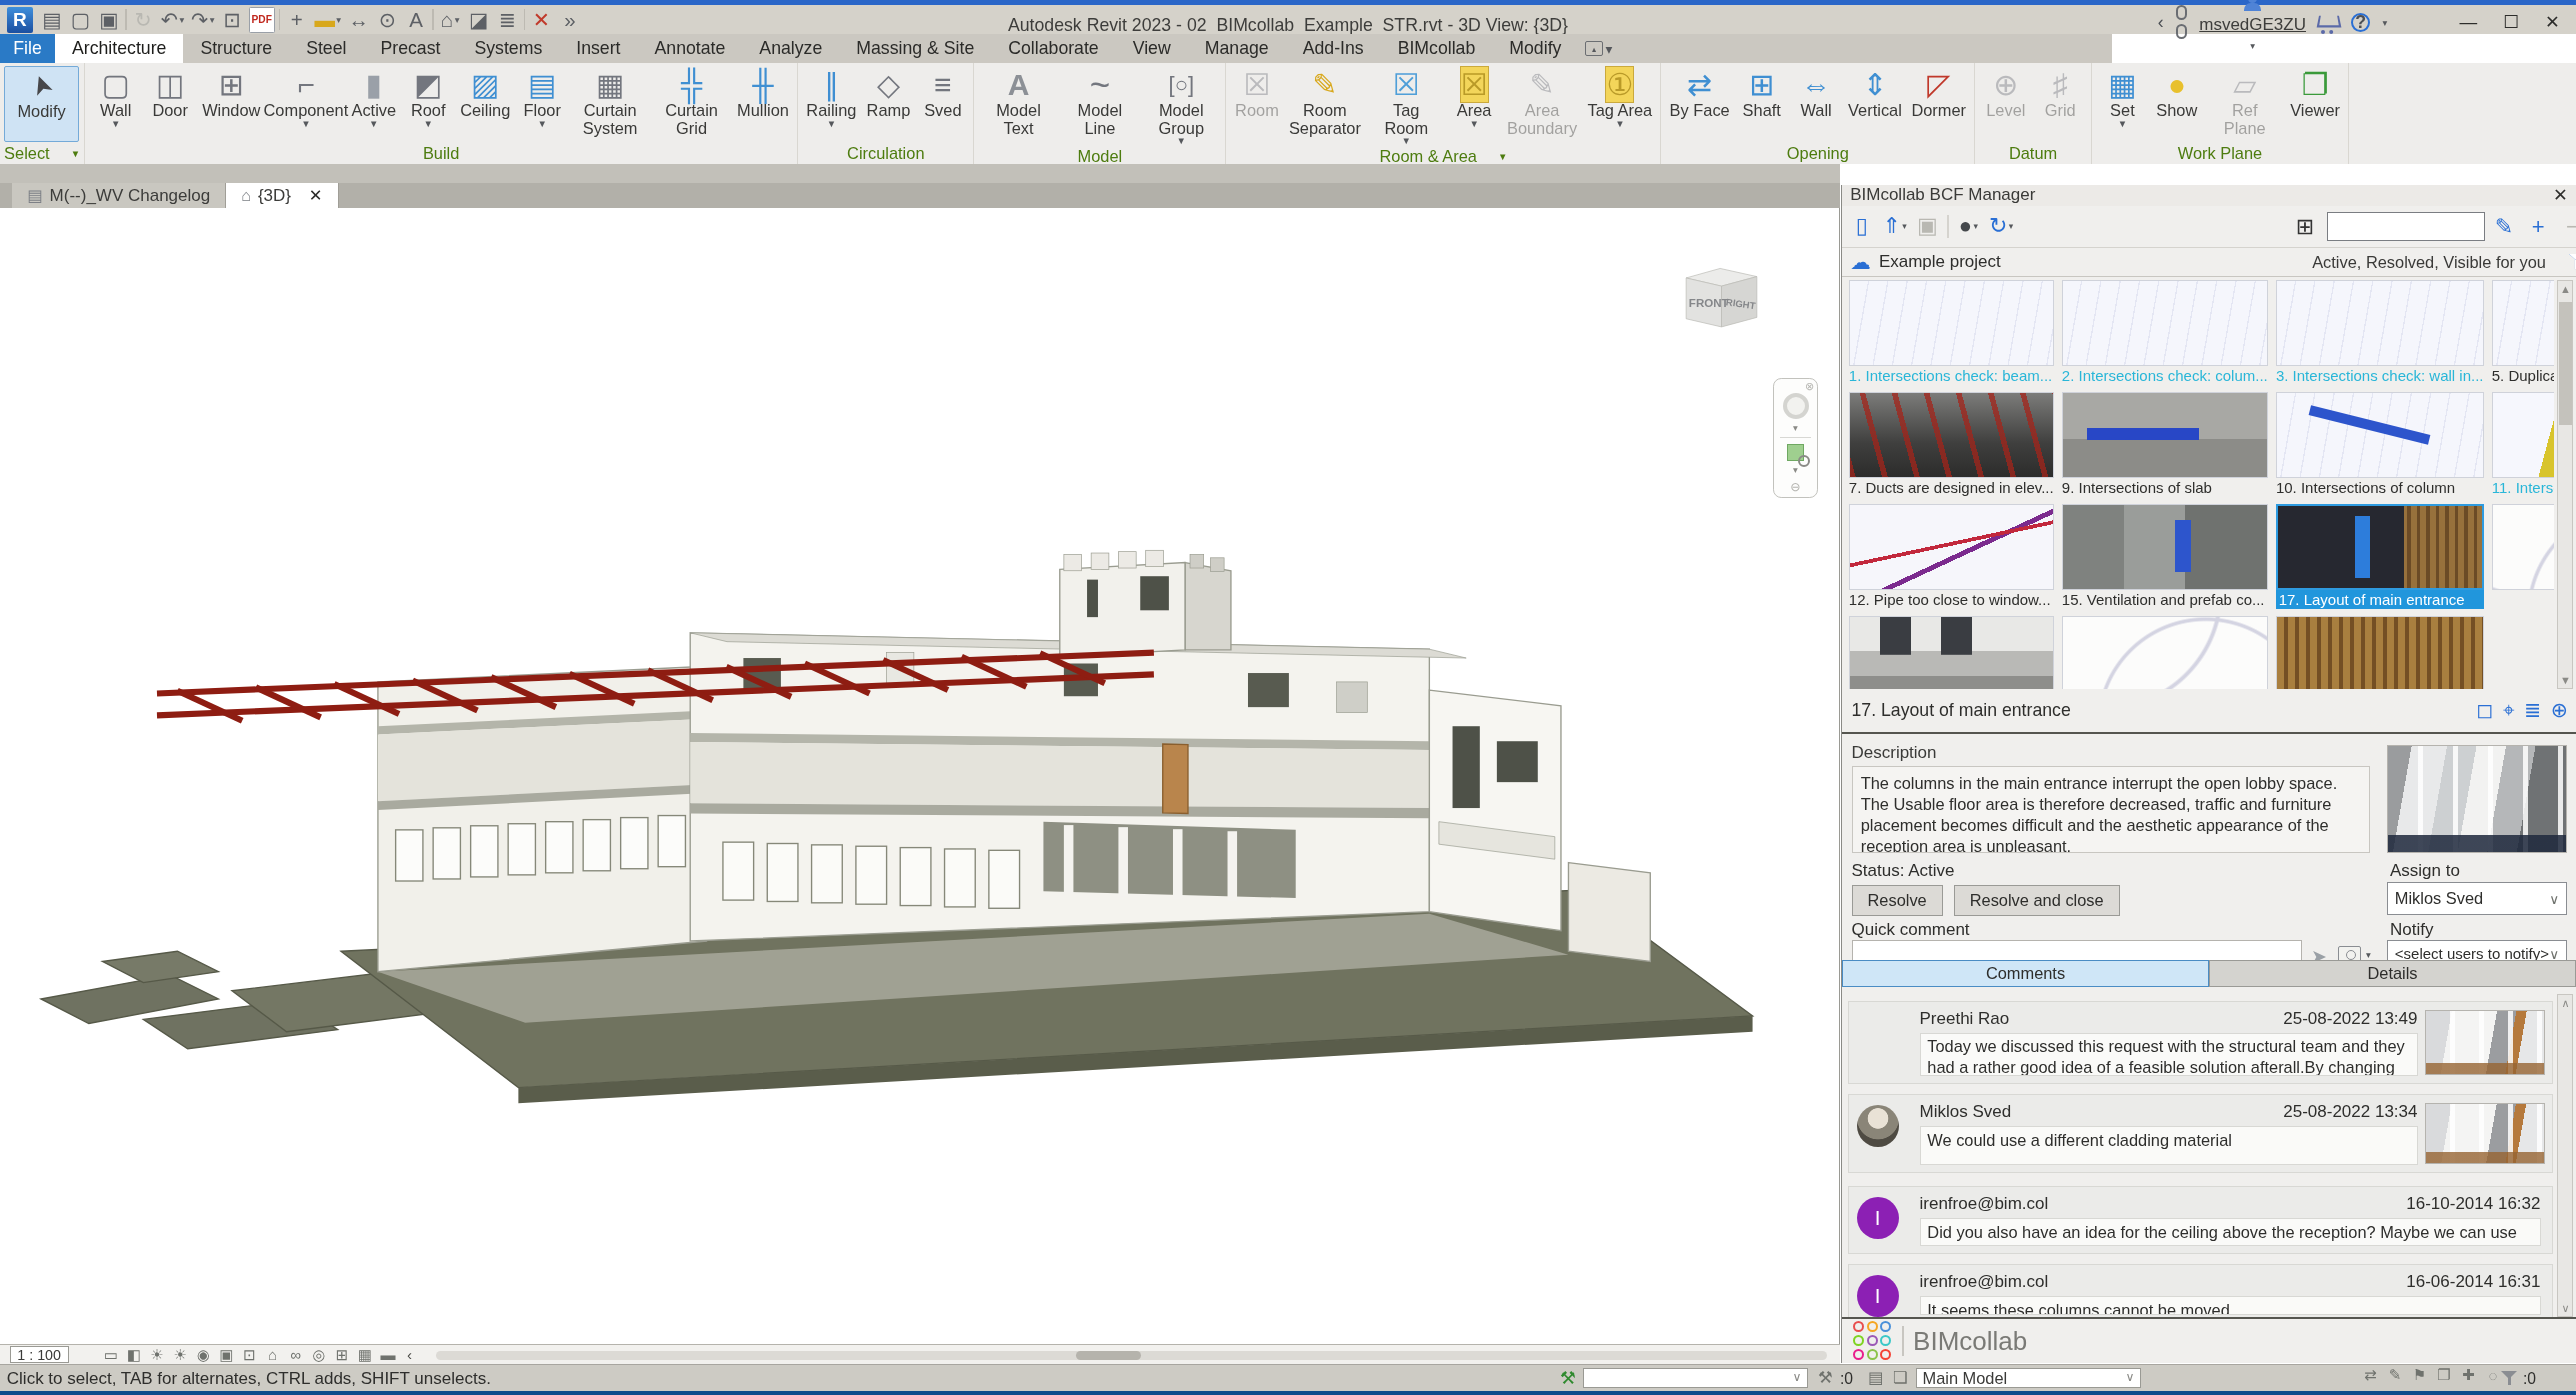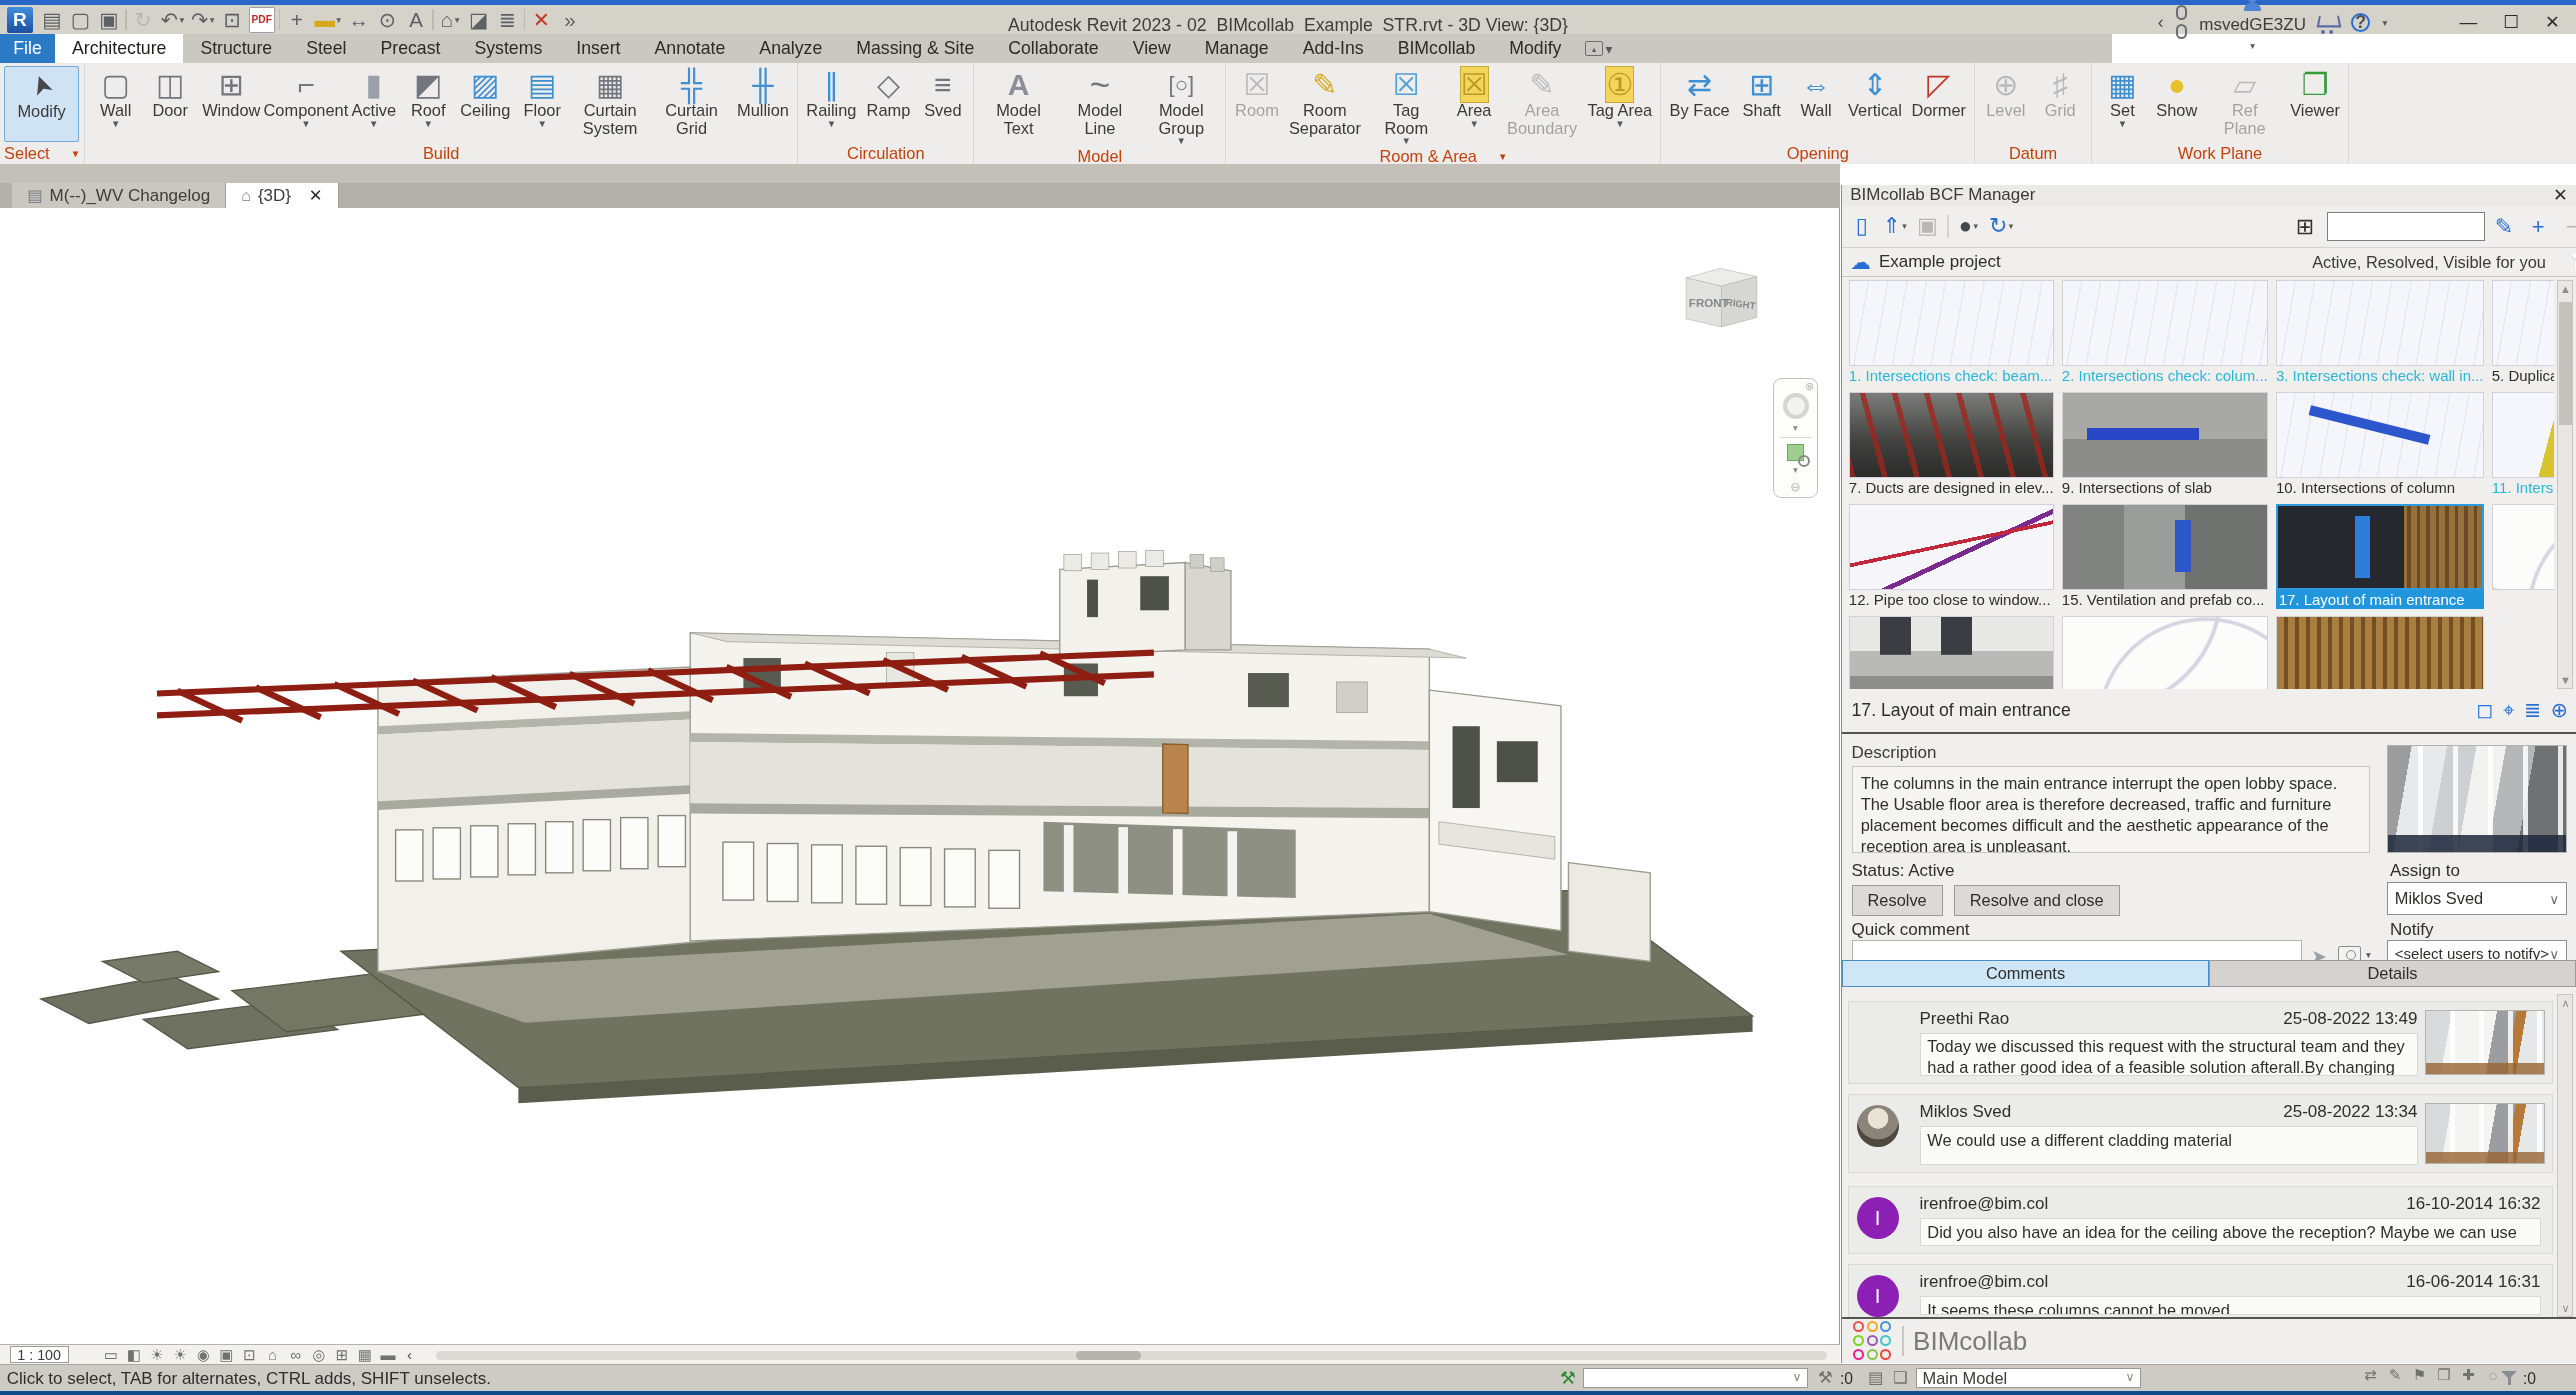--- a/index.html
+++ b/index.html
@@ -27,21 +27,21 @@
   .tone-pdf{font-size:10.2px!important;font-weight:bold;color:#c0281e;border:1.4px solid #9aa0a8;background:#fff;
             border-radius:1.4px;padding:1.4px 2px;}
   .wintitle{position:absolute;left:50%;transform:translateX(-50%);top:9.5px;font-size:17.7px;color:#3d3d3b;}
   .tbright{position:absolute;right:9.5px;top:4.1px;display:flex;align-items:center;gap:12.3px;height:26px;}
   .tbright .titem{font-size:17.7px;color:#4c4f54;display:flex;align-items:center;gap:4.1px;}
   .binocs{display:flex;gap:1.4px;}
   .binocs i{width:11px;height:15px;border:2.7px solid #6a6d72;border-radius:5.5px;display:block;}
   .person{width:17.7px;height:17.7px;position:relative;}
   .person:before{content:"";position:absolute;left:4.1px;top:0;width:9.5px;height:9.5px;border-radius:50%;background:#4f83d6;}
   .person:after{content:"";position:absolute;left:0;top:9.5px;width:17.7px;height:8.2px;border-radius:6.8px 6.8px 0 0;background:#4f83d6;}
-  .userlabel{font-size:17px;color:#3d3d3b;}
+  .userlabel{font-size:17px;color:#3d3d3b;text-decoration:underline;}
   .cart{width:20.5px;height:15px;position:relative;}
   .cart:before{content:"";position:absolute;left:0;top:0;width:17.7px;height:9.5px;border:2px solid #5b6aa8;
                border-top:none;transform:perspective(13.6px) rotateX(14deg);}
   .cart:after{content:"";position:absolute;left:2.7px;bottom:-4.1px;width:4.1px;height:4.1px;border-radius:50%;background:#5b6aa8;
               box-shadow:8.2px 0 0 #5b6aa8;}
   .helpq{width:19px;height:19px;border:2px solid #2a6fd4;border-radius:50%;color:#2a6fd4;font-size:13.6px;font-weight:bold;
          display:flex;align-items:center;justify-content:center;}
   .winbtn{font-size:17.7px;color:#2d2d2b;padding:0 6.8px;}
 
   
@@ -57,21 +57,21 @@
   .ribbon{position:absolute;left:0;top:63px;width:2576px;height:101px;background:#eeedeb;display:flex;align-items:stretch;}
   .panel{display:flex;flex-direction:column;border-right:1.4px solid #d9d7d1;padding:2.7px 4.1px 0 4.1px;}
   .pbtns{display:flex;flex:1;align-items:flex-start;gap:1.4px;}
   .rbtn{display:flex;flex-direction:column;align-items:center;padding:1.4px 4.1px;max-width:80px;min-width:53px;}
   .rbtn.big{background:#cfe3f4;border:1.4px solid #74aad8;border-radius:2px;min-width:75px;height:76px;}
   .ricon{width:38px;height:35px;display:flex;align-items:center;justify-content:center;font-size:30px;color:#73767e;}
   .rlabel{font-size:16.4px;line-height:17.7px;text-align:center;color:#3a3a38;white-space:normal;}
   .rbtn .caret{display:none;font-size:9.5px;color:#55585c;line-height:8.2px;}
   .rbtn.has-dd .caret{display:block;}
   .rbtn.disabled{opacity:.42;}
-  .plabel{height:20.5px;display:flex;align-items:center;justify-content:center;font-size:16.4px;color:#c2410c;gap:21px;}
+  .plabel{height:20.5px;display:flex;align-items:center;justify-content:center;font-size:16.4px;color:#4d7c0f;gap:21px;}
   .plabel .pcaret{display:none;font-size:9.5px;}
   .panel.panel-dd .plabel .pcaret{display:inline;}
   
   .ricon::before{content:"▦";}
   .ic-modify::before{content:"➤";transform:rotate(-110deg);font-size:26px;color:#47474a;}
   .ic-wall::before{content:"▢";}
   .ic-door::before{content:"◫";}
   .ic-window::before{content:"⊞";}
   .ic-component::before{content:"⌐";}
   .ic-column::before{content:"▮";color:#9aa0a8;}

